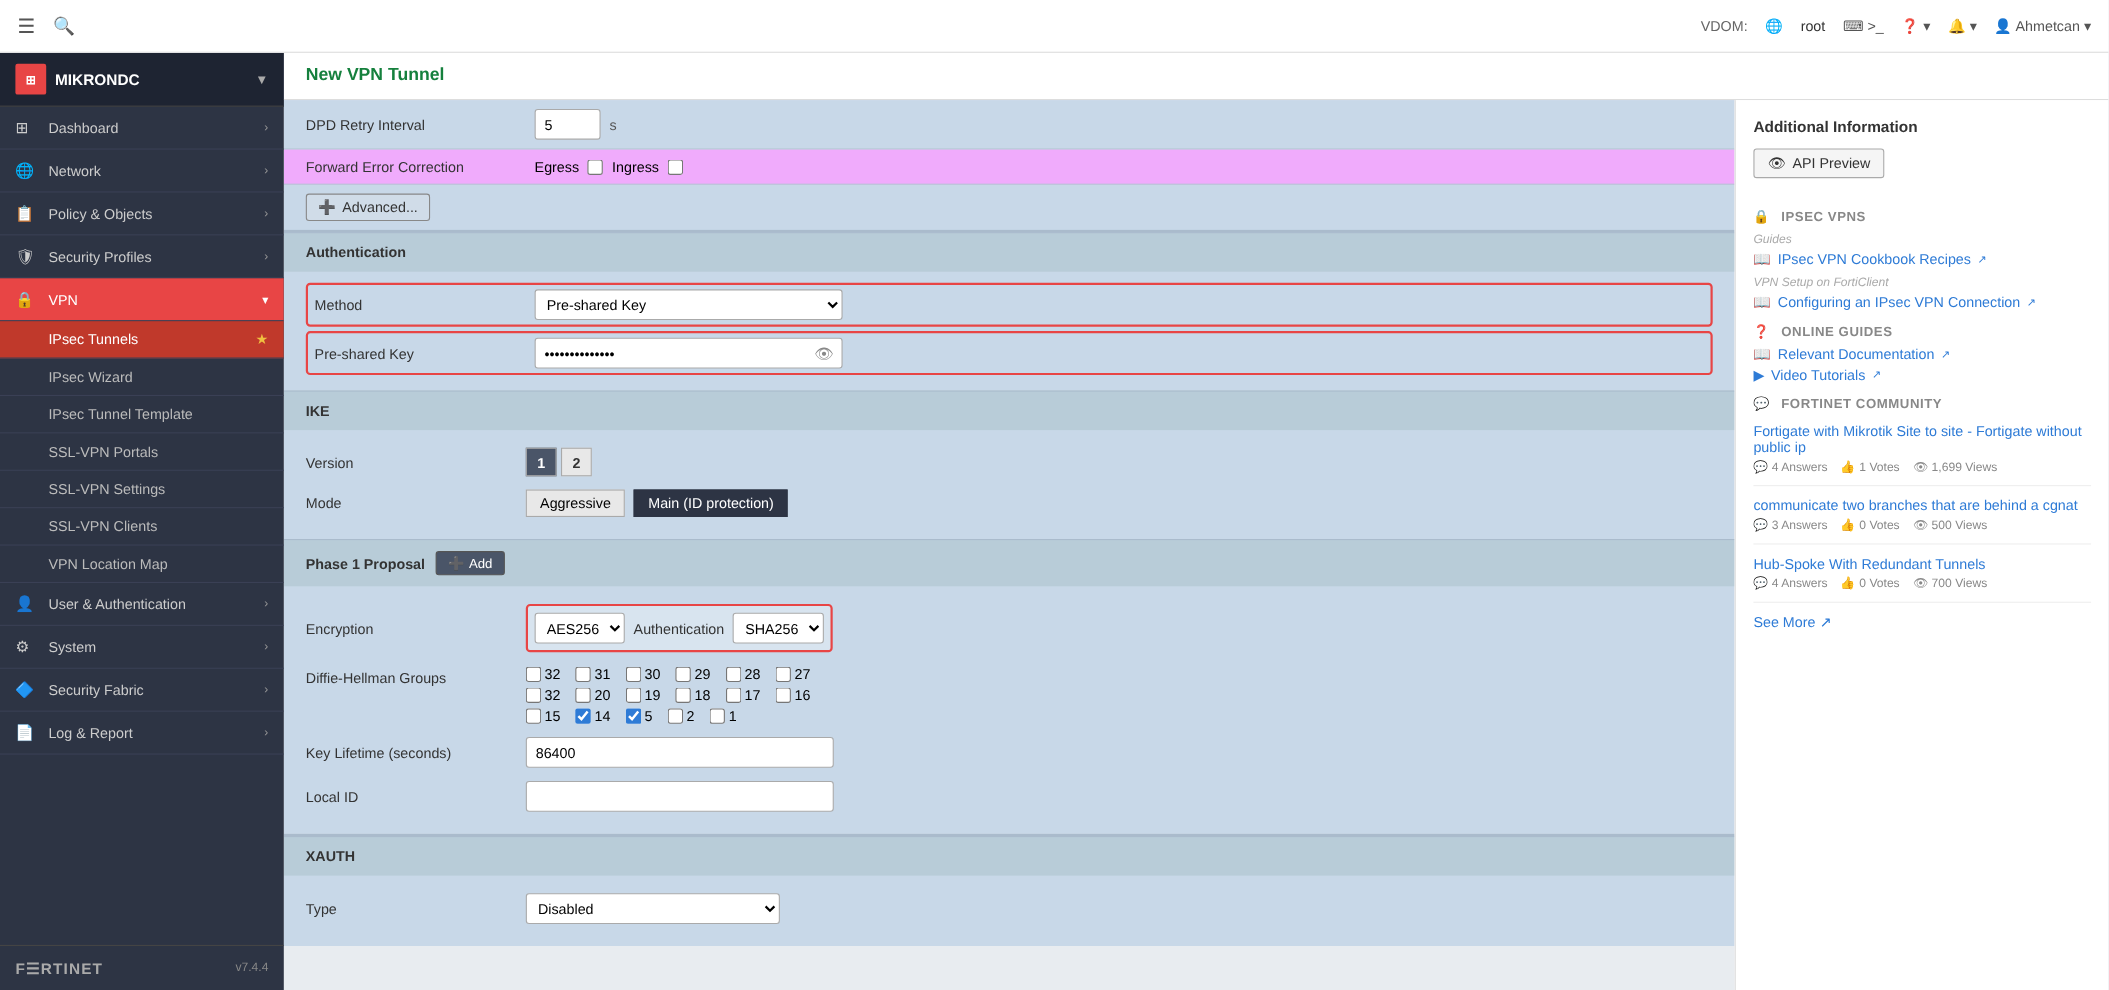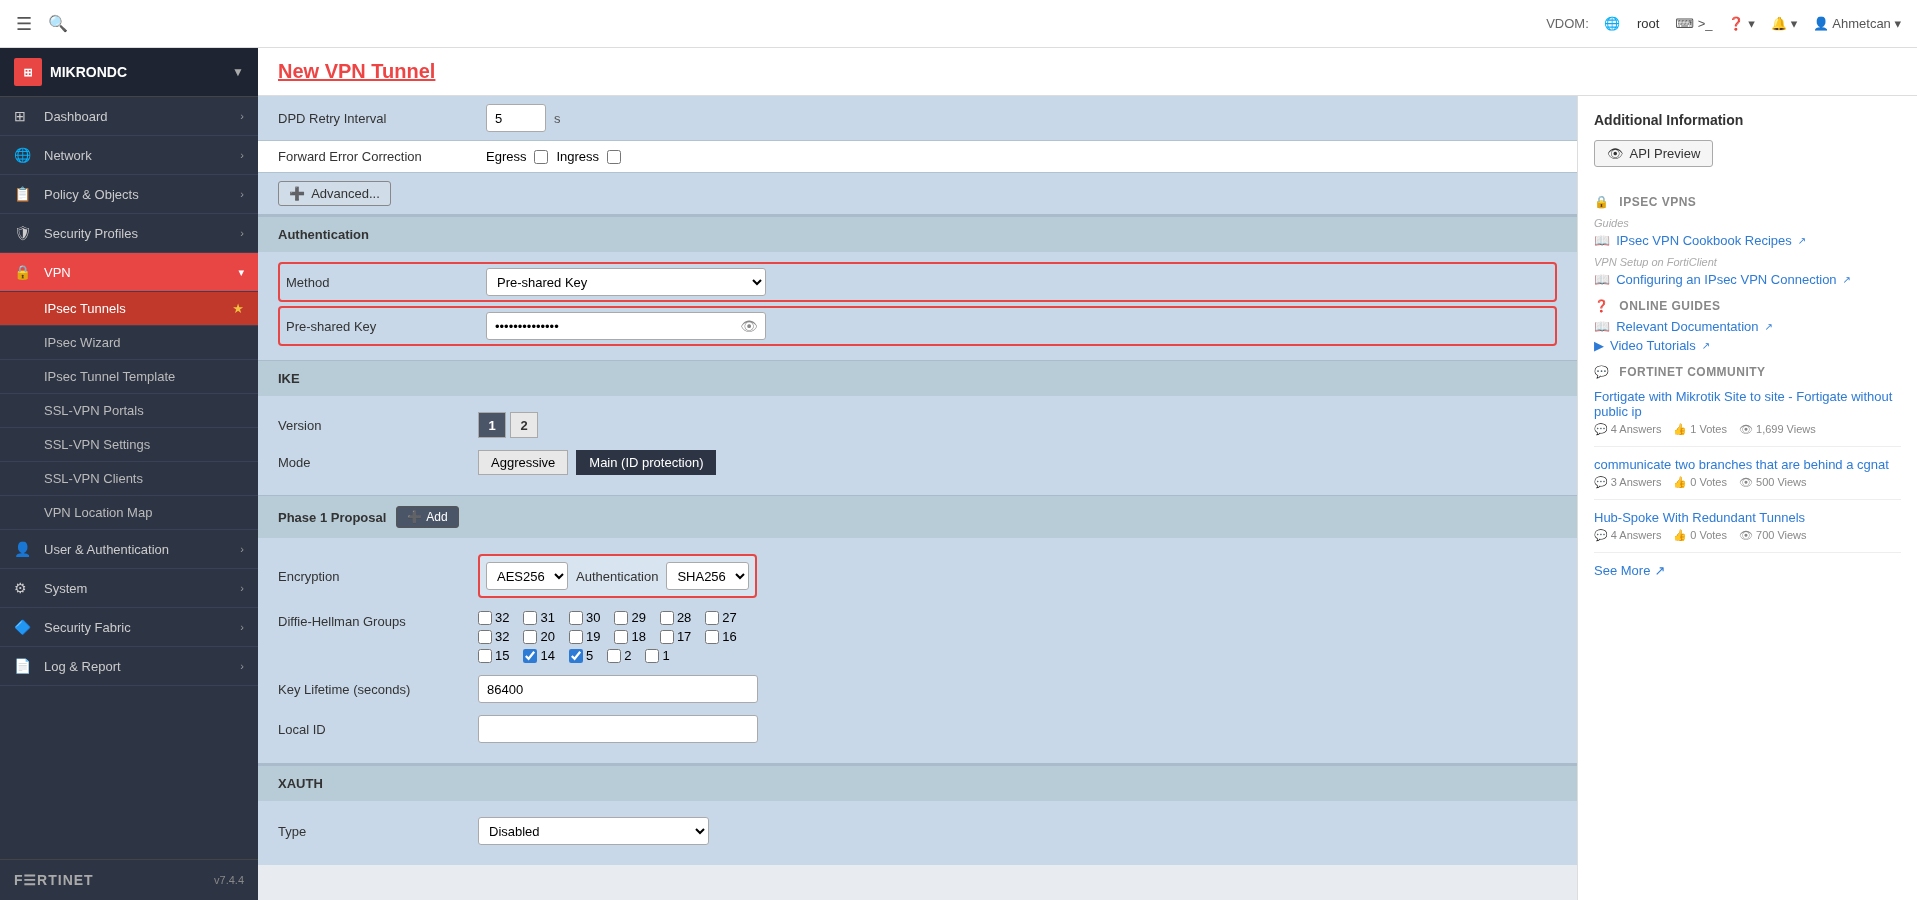--- a/index.html
+++ b/index.html
@@ -59,21 +59,21 @@
     .sidebar-subitem .star-icon { margin-left: auto; color: #f0c040; font-size: 13px; }
 
     
     .content-area { flex: 1; display: flex; flex-direction: column; overflow: hidden; }
 
     
     .page-header {
       background: #fff; padding: 12px 20px;
       border-bottom: 1px solid #ddd; flex-shrink: 0;
     }
-    .page-header h1 { font-size: 20px; font-weight: 600; color: #ef4444; text-decoration: underline; }
+    .page-header h1 { font-size: 16px; font-weight: 600; color: #15803d; }
 
     
     .content-split { display: flex; flex: 1; overflow: hidden; }
 
     
     .form-area { flex: 1; overflow-y: auto; padding: 0; background: #e8ecf0; }
 
     
     .form-section { background: #c8d8e8; margin: 0; padding: 0; }
     .form-section-header {
@@ -317,21 +317,21 @@
     <div class="content-split">
 
       <div class="form-area">
 
         <div style="background:#c8d8e8; padding:8px 20px; display:flex; align-items:center; gap:8px; border-bottom:1px solid #b0c4d0;">
           <span style="width:200px; color:#333; font-size:13px;">DPD Retry Interval</span>
           <input type="text" value="5" style="width: 60px;">
           <span style="color:#555;">s</span>
         </div>
 
-        <div class="fec-row" style="background:#ffffff; border-bottom:1px solid #b0c4d0;">
+        <div class="fec-row" style="background:#f0abfc; border-bottom:1px solid #b0c4d0;">
           <span class="fec-label">Forward Error Correction</span>
           <div class="fec-checks">
             <span>Egress</span>
             <input type="checkbox" style="">
             <span>Ingress</span>
             <input type="checkbox" style="">
           </div>
         </div>
 
         <div style="background:#c8d8e8; padding:8px 20px; border-bottom:2px solid #aabbcc;">

